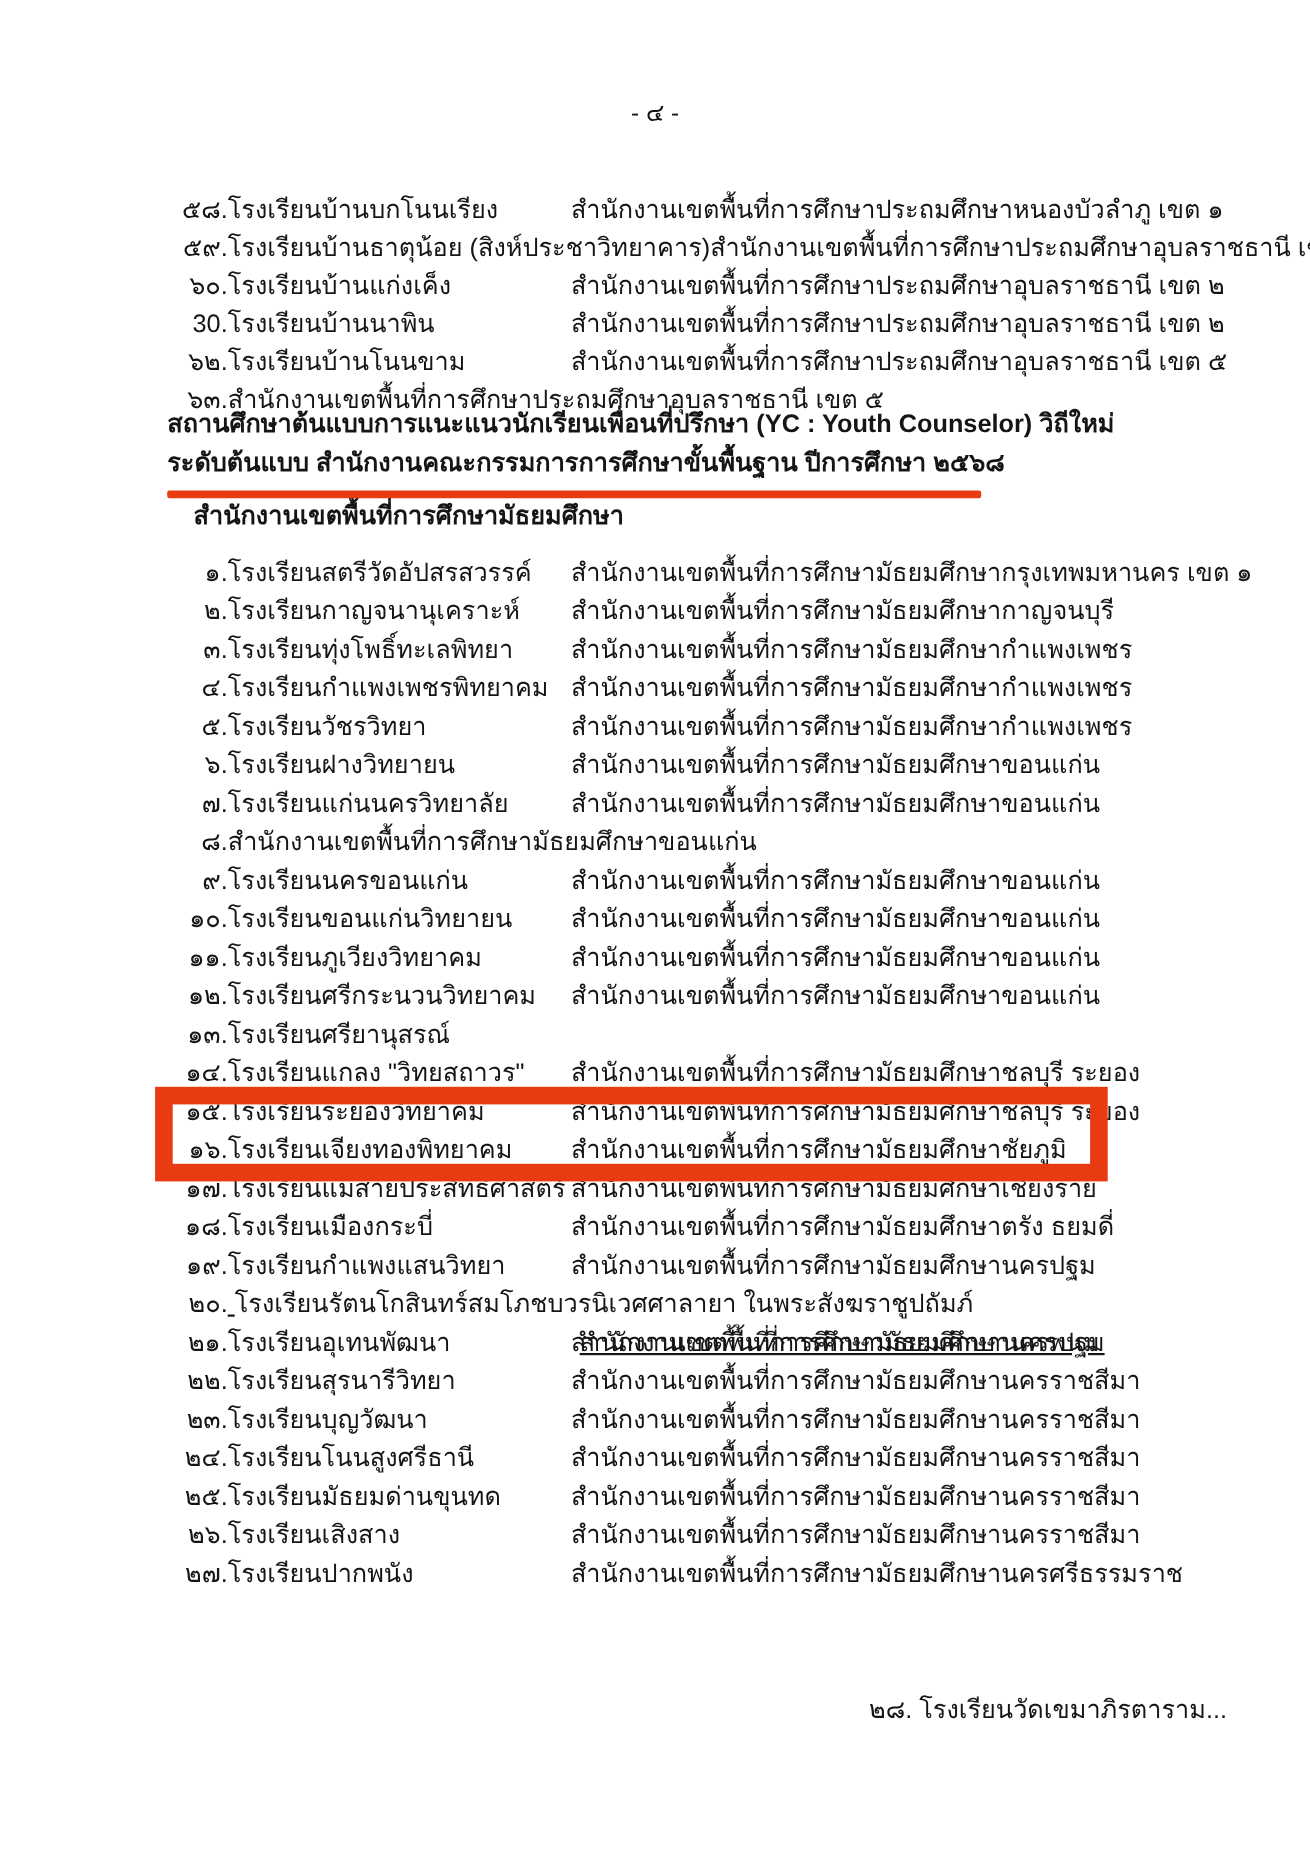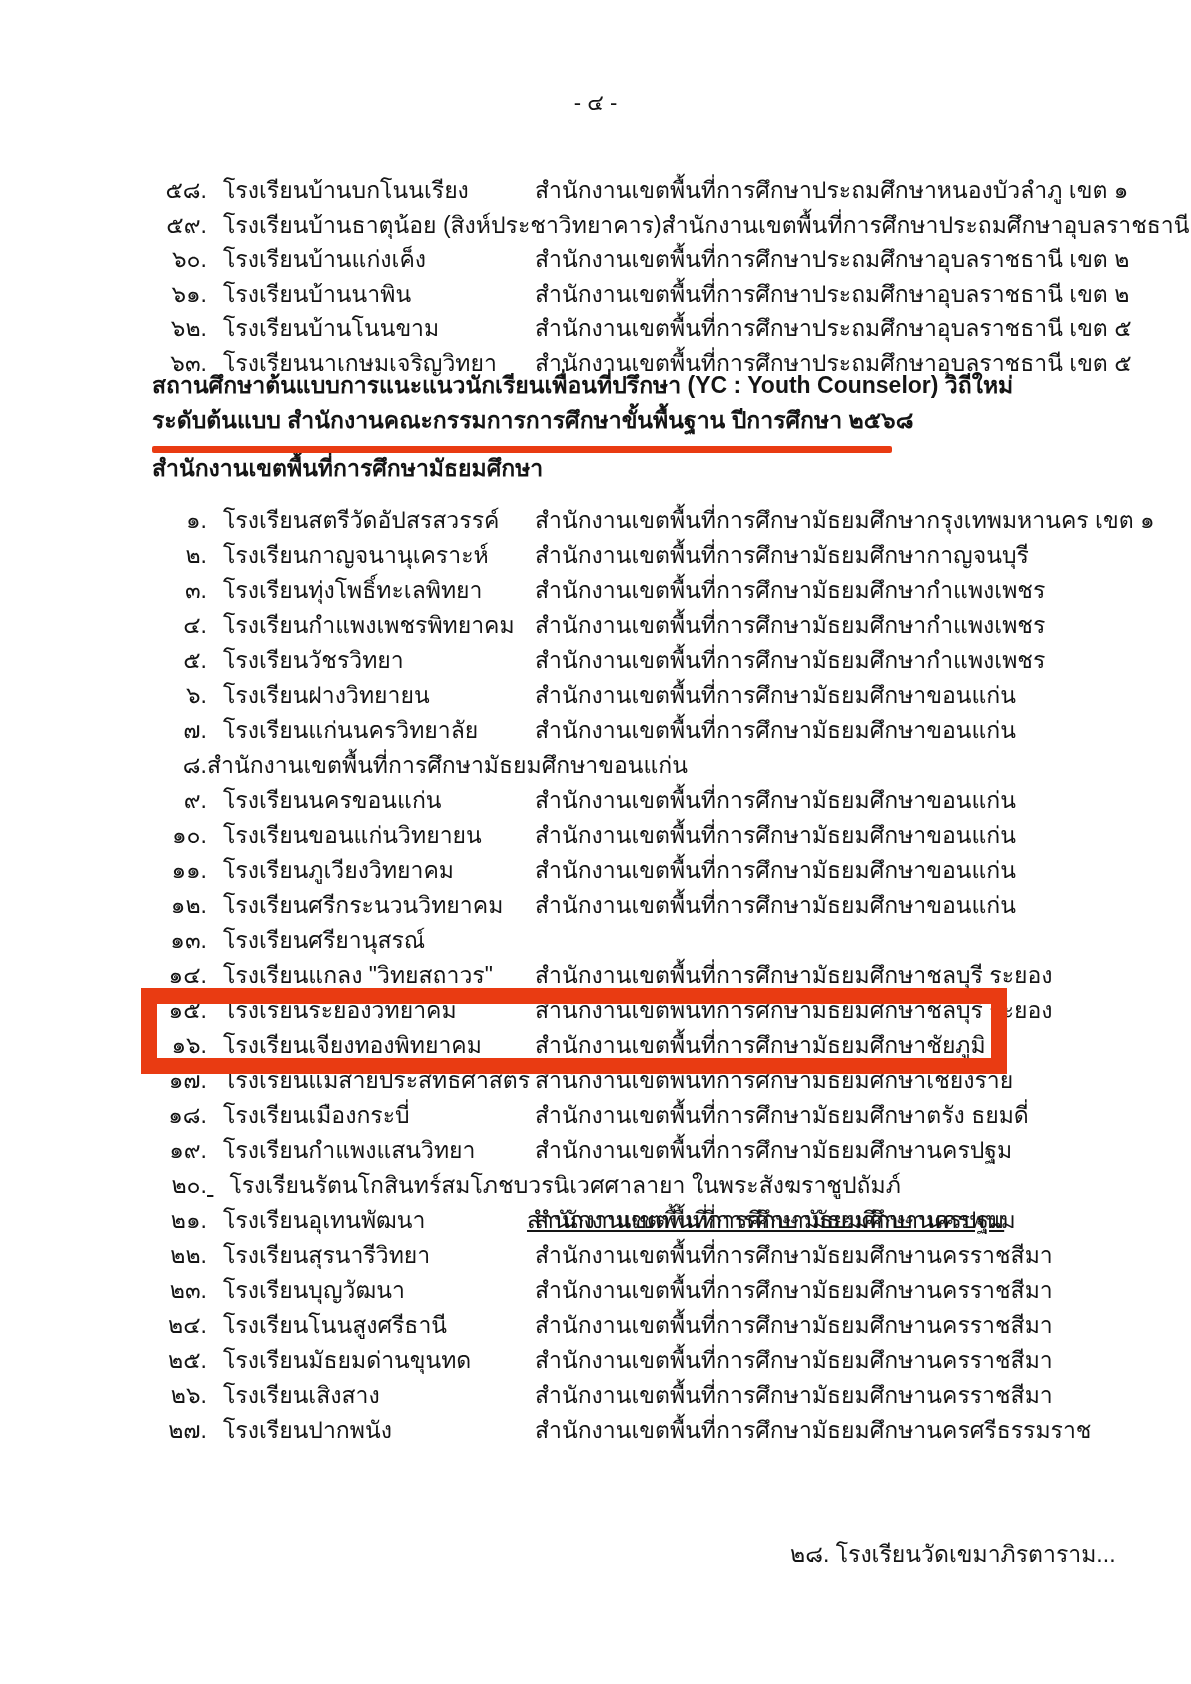--- a/index.html
+++ b/index.html
@@ -8,29 +8,29 @@
     font-family:"Liberation Sans","DejaVu Sans",sans-serif;
     color:#151515;font-size:23px;overflow:hidden;
   }
   .pageno{position:absolute;top:85px;left:0;width:1191px;text-align:center;font-size:22px;}
   .list{position:absolute;left:145px;}
   #list-primary{top:162px;}
   #list-secondary{top:492px;}
   .row{display:flex;height:34.5px;line-height:34.5px;white-space:nowrap;align-items:baseline;}
   #list-secondary .row{height:35px;line-height:35px;}
   .row .no{display:inline-block;width:62px;text-align:right;flex:none;margin-top:11px;}
-  .row .name{display:inline-block;margin-left:16px;min-width:312px;flex:none;}
+  .row .name{display:inline-block;margin-left:0;min-width:312px;flex:none;}
   .row .office{display:inline-block;}
   .row.wrap{display:block;height:70px;text-decoration:underline;}
   .row.wrap .name{min-width:0;}
   .row.wrap .office{display:block;margin-left:382px;line-height:35px;}
   .heading-line{position:absolute;left:152px;font-weight:bold;white-space:nowrap;line-height:35px;}
   #heading1{top:368px;}
   #heading2{top:403px;}
-  #heading3{top:451px;}
+  #heading3{top:451px;margin-left:24px;}
   .red-underline{position:absolute;left:152px;top:446px;width:740px;height:7px;background:#e93b12;border-radius:2px;z-index:4;}
   .red-box{position:absolute;left:141px;top:988px;width:866px;height:86px;border:16px solid #e93b12;box-sizing:border-box;background:transparent;z-index:5;}
   .continuation{position:absolute;left:790px;top:1536px;white-space:nowrap;}
 </style>
 </head>
 <body>
 
 <div class="pageno">- ๔ -</div>
 
 <div class="list" id="list-primary">
@@ -43,32 +43,31 @@
     <span class="no">๕๙.</span>
     <span class="name">โรงเรียนบ้านธาตุน้อย (สิงห์ประชาวิทยาคาร)</span>
     <span class="office">สำนักงานเขตพื้นที่การศึกษาประถมศึกษาอุบลราชธานี เขต ๑</span>
   </div>
     <div class="row">
     <span class="no">๖๐.</span>
     <span class="name">โรงเรียนบ้านแก่งเค็ง</span>
     <span class="office">สำนักงานเขตพื้นที่การศึกษาประถมศึกษาอุบลราชธานี เขต ๒</span>
   </div>
     <div class="row">
-    <span class="no">๖๑.</span>
+    <span class="no">30.</span>
     <span class="name">โรงเรียนบ้านนาพิน</span>
     <span class="office">สำนักงานเขตพื้นที่การศึกษาประถมศึกษาอุบลราชธานี เขต ๒</span>
   </div>
     <div class="row">
     <span class="no">๖๒.</span>
     <span class="name">โรงเรียนบ้านโนนขาม</span>
     <span class="office">สำนักงานเขตพื้นที่การศึกษาประถมศึกษาอุบลราชธานี เขต ๕</span>
   </div>
     <div class="row">
     <span class="no">๖๓.</span>
-    <span class="name">โรงเรียนนาเกษมเจริญวิทยา</span>
     <span class="office">สำนักงานเขตพื้นที่การศึกษาประถมศึกษาอุบลราชธานี เขต ๕</span>
   </div>
   </div>
 
 <div class="heading-line" id="heading1">สถานศึกษาต้นแบบการแนะแนวนักเรียนเพื่อนที่ปรึกษา (YC : Youth Counselor) วิถีใหม่</div>
 <div class="heading-line" id="heading2">ระดับต้นแบบ สำนักงานคณะกรรมการการศึกษาขั้นพื้นฐาน ปีการศึกษา ๒๕๖๘</div>
 <div class="red-underline"></div>
 <div class="heading-line" id="heading3">สำนักงานเขตพื้นที่การศึกษามัธยมศึกษา</div>
 
 <div class="list" id="list-secondary">

